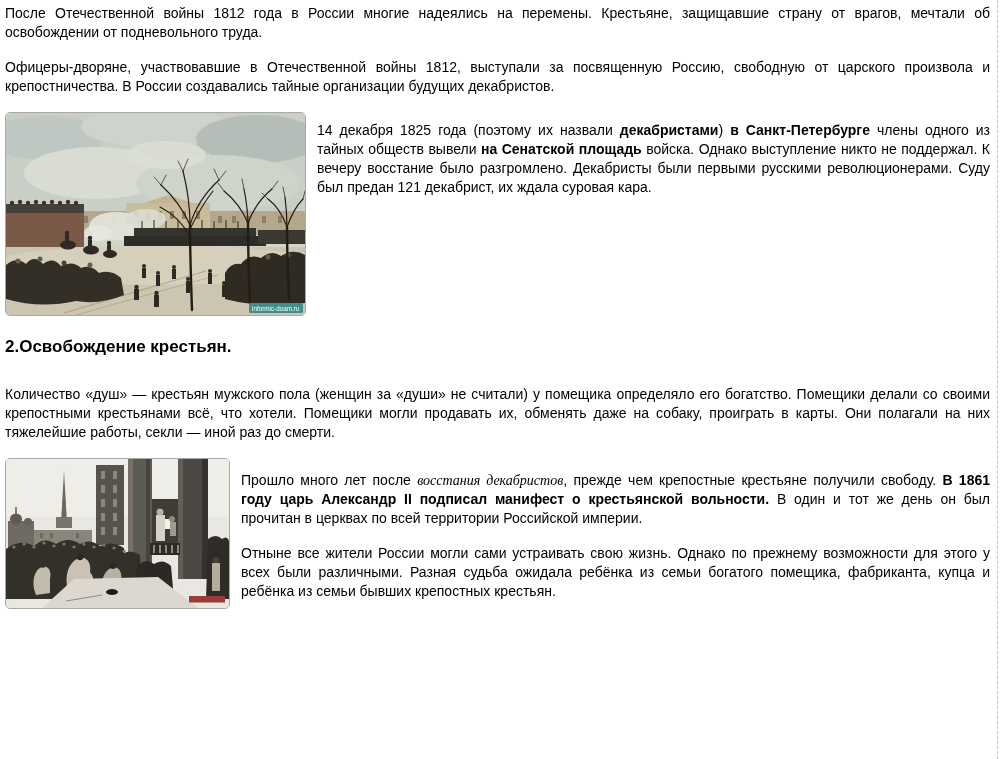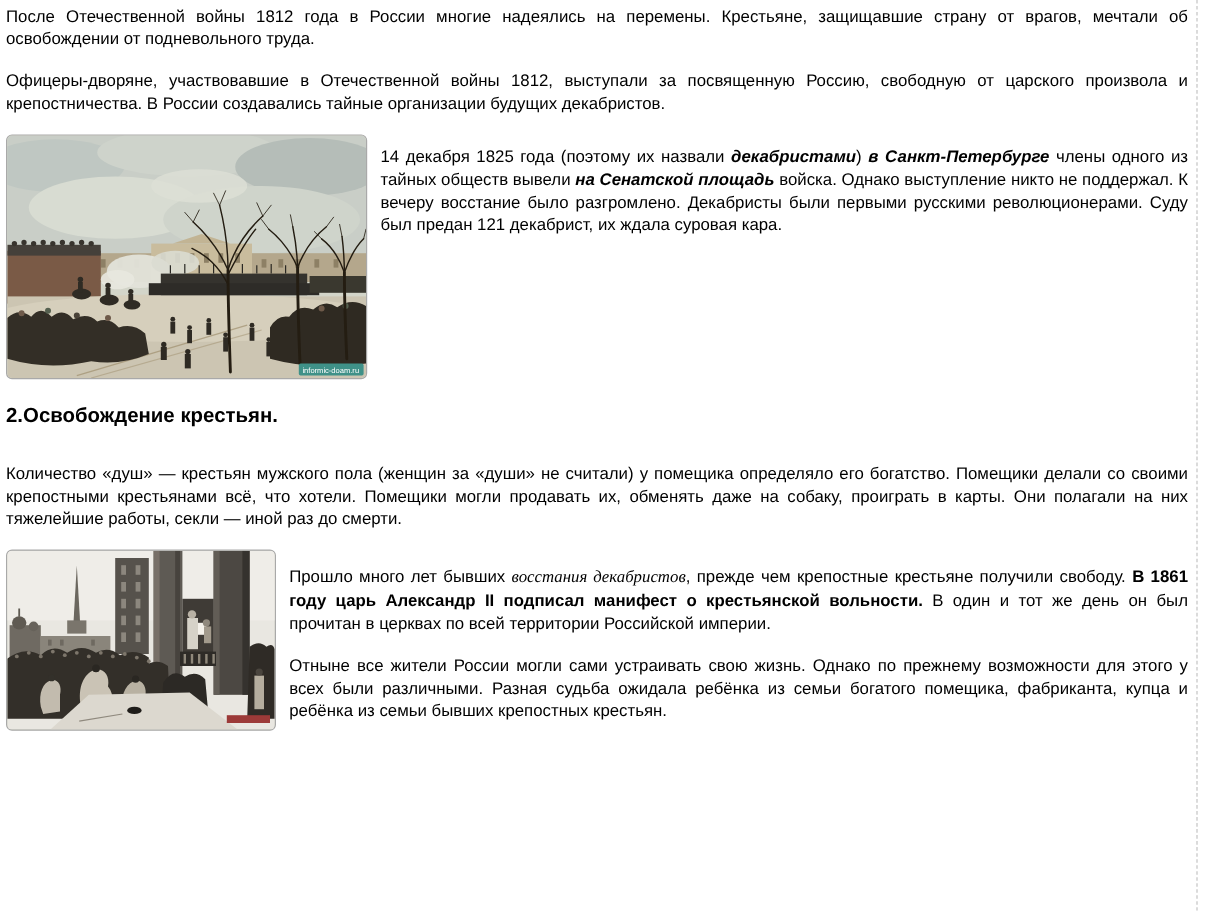--- a/index.html
+++ b/index.html
@@ -20,21 +20,21 @@
   .media-row.row1 { margin-bottom:0; }
   .media-row.row2 { margin-bottom:0; }
   .row1 .text-col { flex:1; padding-top:9px; }
   .row2 .text-col { flex:1; padding-top:13px; }
   .row2 .text-col p.last { margin-bottom:6px; }
   figure {
     margin:0; flex:0 0 auto; line-height:0;
     border:1px solid #a9a9a9; border-radius:5px; overflow:hidden;
     background:#d3d5c9;
   }
-  .seg-bold-italic { font-weight:bold; font-style:italic; }
+  .seg-bold-italic { font-weight:bold; }
   .seg-bold { font-weight:bold; }
   .seg-italic-serif { font-style:italic; font-family:"Liberation Serif", serif; }
   .page-boundary {
     position:absolute; top:0; right:7px; height:759px; width:0;
     border-left:1px dashed #c3c3c3;
   }
 </style>
 </head>
 <body>
 
@@ -314,19 +314,19 @@
         <g>
           <path d="M36 149 L68 120 L152 118 L192 149 Z" fill="#dcd8cf"></path>
           <ellipse cx="106" cy="133" rx="6" ry="3" fill="#1f1d1a"></ellipse>
           <path d="M60 142 L96 136" stroke="#8f897e" stroke-width="1"></path>
         </g>
 
         <rect x="183" y="137" width="36" height="6.5" fill="#9c3a38"></rect>
       </svg>
     </figure>
     <div class="text-col">
-      <p><span>Прошло много лет бывших </span><span class="seg-italic-serif">восстания декабристов</span><span>, прежде чем крепостные крестьяне получили свободу. </span><span class="seg-bold">В 1861 году царь Александр II подписал манифест о крестьянской вольности.</span><span> В один и тот же день он был прочитан в церквах по всей территории Российской империи.</span></p>
+      <p><span>Прошло много лет после </span><span class="seg-italic-serif">восстания декабристов</span><span>, прежде чем крепостные крестьяне получили свободу. </span><span class="seg-bold">В 1861 году царь Александр II подписал манифест о крестьянской вольности.</span><span> В один и тот же день он был прочитан в церквах по всей территории Российской империи.</span></p>
       <p class="last">Отныне все жители России могли сами устраивать свою жизнь. Однако по прежнему возможности для этого у всех были различными. Разная судьба ожидала ребёнка из семьи богатого помещика, фабриканта, купца и ребёнка из семьи бывших крепостных крестьян.</p>
     </div>
   </div>
 
   <div class="page-boundary"></div>
 </div>
 
 </body></html>

